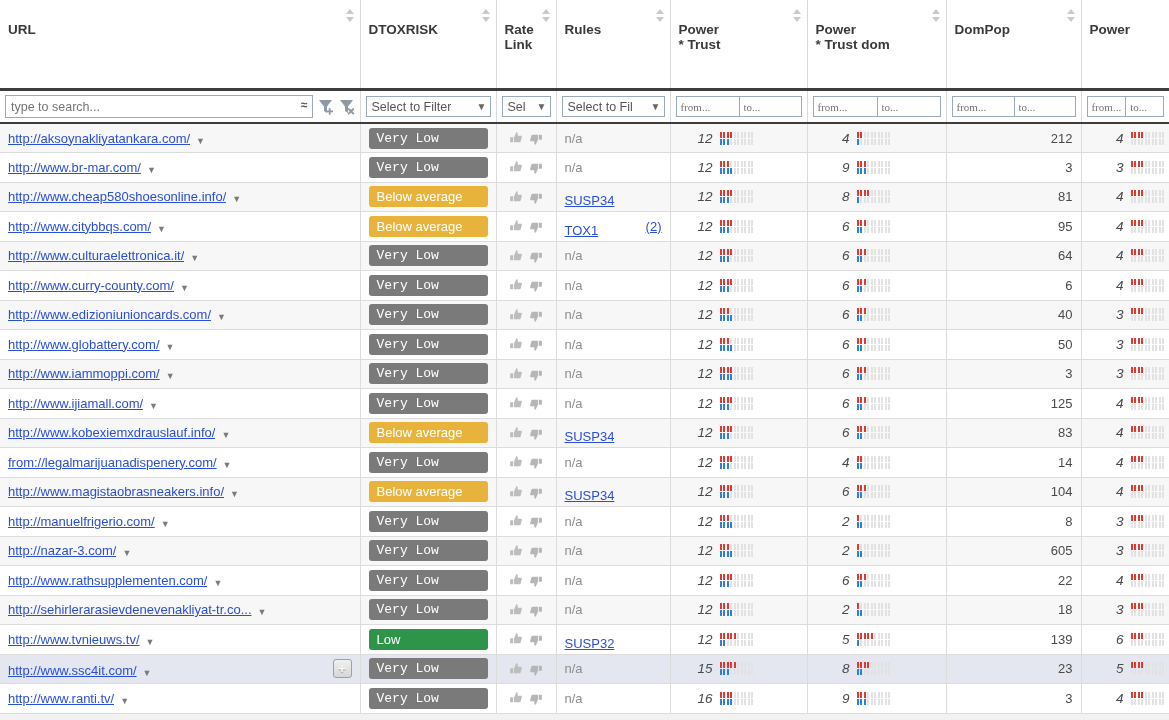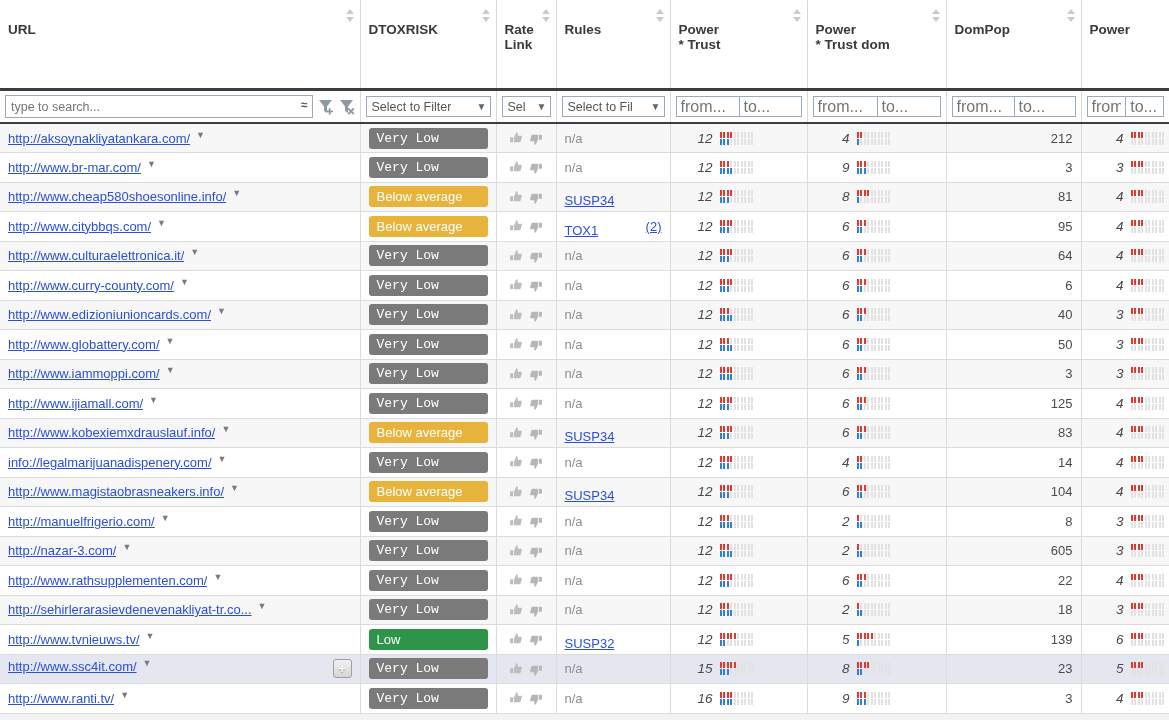--- a/index.html
+++ b/index.html
@@ -75,21 +75,21 @@
     display:flex;align-items:center;justify-content:space-between;
     border:1px solid #9aaabb;background:#fff;height:21px;
     padding:0 3px 0 5px;box-sizing:border-box;
     font-size:12.5px;color:#555;overflow:hidden;white-space:nowrap;
   }
   .selfilter .cap{overflow:hidden;text-overflow:clip;}
   .selfilter .car{font-size:10px;color:#666;margin-left:2px;}
   .rangewrap{display:flex;border:1px solid #9aaabb;height:21px;box-sizing:border-box;background:#fff;}
   .rangewrap input{
     border:0;outline:0;width:50%;height:19px;box-sizing:border-box;
-    font-family:Liberation Sans, sans-serif;font-size:16px;color:#9a9a9a;
+    font-family:Liberation Serif, serif;font-size:11px;color:#9a9a9a;
     padding:0 4px;background:transparent;
   }
   .rangewrap input+input{border-left:1px solid #9aaabb;}
 
   
   tbody td{
     border-right:1px solid #dcdcdc;
     border-bottom:1px solid #dcdcdc;
     padding:0 8px;
     height:29.5px;
@@ -98,21 +98,21 @@
     color:#4a4a4a;
     vertical-align:middle;
     overflow:hidden;
     white-space:nowrap;
   }
   tbody td:last-child{border-right:none;}
   tbody tr.odd td{background:#f7f7f7;}
   tbody tr.even td{background:#ffffff;}
   tbody tr.hl td{background:#e4e7ef;}
 
-  .urlcell{display:flex;align-items:flex-start;}
+  .urlcell{display:flex;align-items:flex-end;}
   .urlcell a{
     color:#2a4fd6;text-decoration:underline;font-size:13px;
     white-space:nowrap;overflow:hidden;text-overflow:ellipsis;max-width:300px;
   }
   .urlcell .car{margin-left:6px;color:#7b7b7b;font-size:9px;line-height:1;}
   .plusbtn{
     margin-left:auto;width:17px;height:17px;border:1px solid #9f9f9f;border-radius:3px;
     background:linear-gradient(#f1f1f1,#d6d6d6);
     display:flex;align-items:center;justify-content:center;
     color:#fff;font-size:13px;font-weight:bold;line-height:1;
@@ -1568,21 +1568,21 @@
                   <span class="tick"></span>
                   <span class="tick"></span>
                 </div>
               </div>
             </div>
           </td>
         </tr>
         <tr class="even">
           <td>
             <div class="urlcell">
-              <a href="#">info://legalmarijuanadispenery.com/</a>
+              <a href="#">from://legalmarijuanadispenery.com/</a>
               <span class="car">▼</span>
             </div>
           </td>
           <td>
             <span class="badge verylow">Very Low</span>
           </td>
           <td class="ratecell"><svg class="thumb" width="15" height="15" viewBox="0 0 16 16">
               <path fill="#bdbdbd" d="M5.4 6.6 7.6 1.9c.3-.7 1.5-.6 1.6.3l.2 2.9h3.2c.8 0 1.3.7 1.1 1.4l-1.3 4.6c-.2.6-.7 1-1.3 1H5.4zM1.9 6.6h2.6v5.5H1.9c-.4 0-.7-.3-.7-.7V7.3c0-.4.3-.7.7-.7z"></path>
             </svg><svg class="thumb" width="15" height="15" viewBox="0 0 16 16">
               <path fill="#b6b6b6" d="M10.6 9.4 8.4 14.1c-.3.7-1.5.6-1.6-.3l-.2-2.9H3.4c-.8 0-1.3-.7-1.1-1.4l1.3-4.6c.2-.6.7-1 1.3-1h5.7zM14.1 9.4h-2.6V3.9h2.6c.4 0 .7.3.7.7v4.1c0 .4-.3.7-.7.7z"></path>

